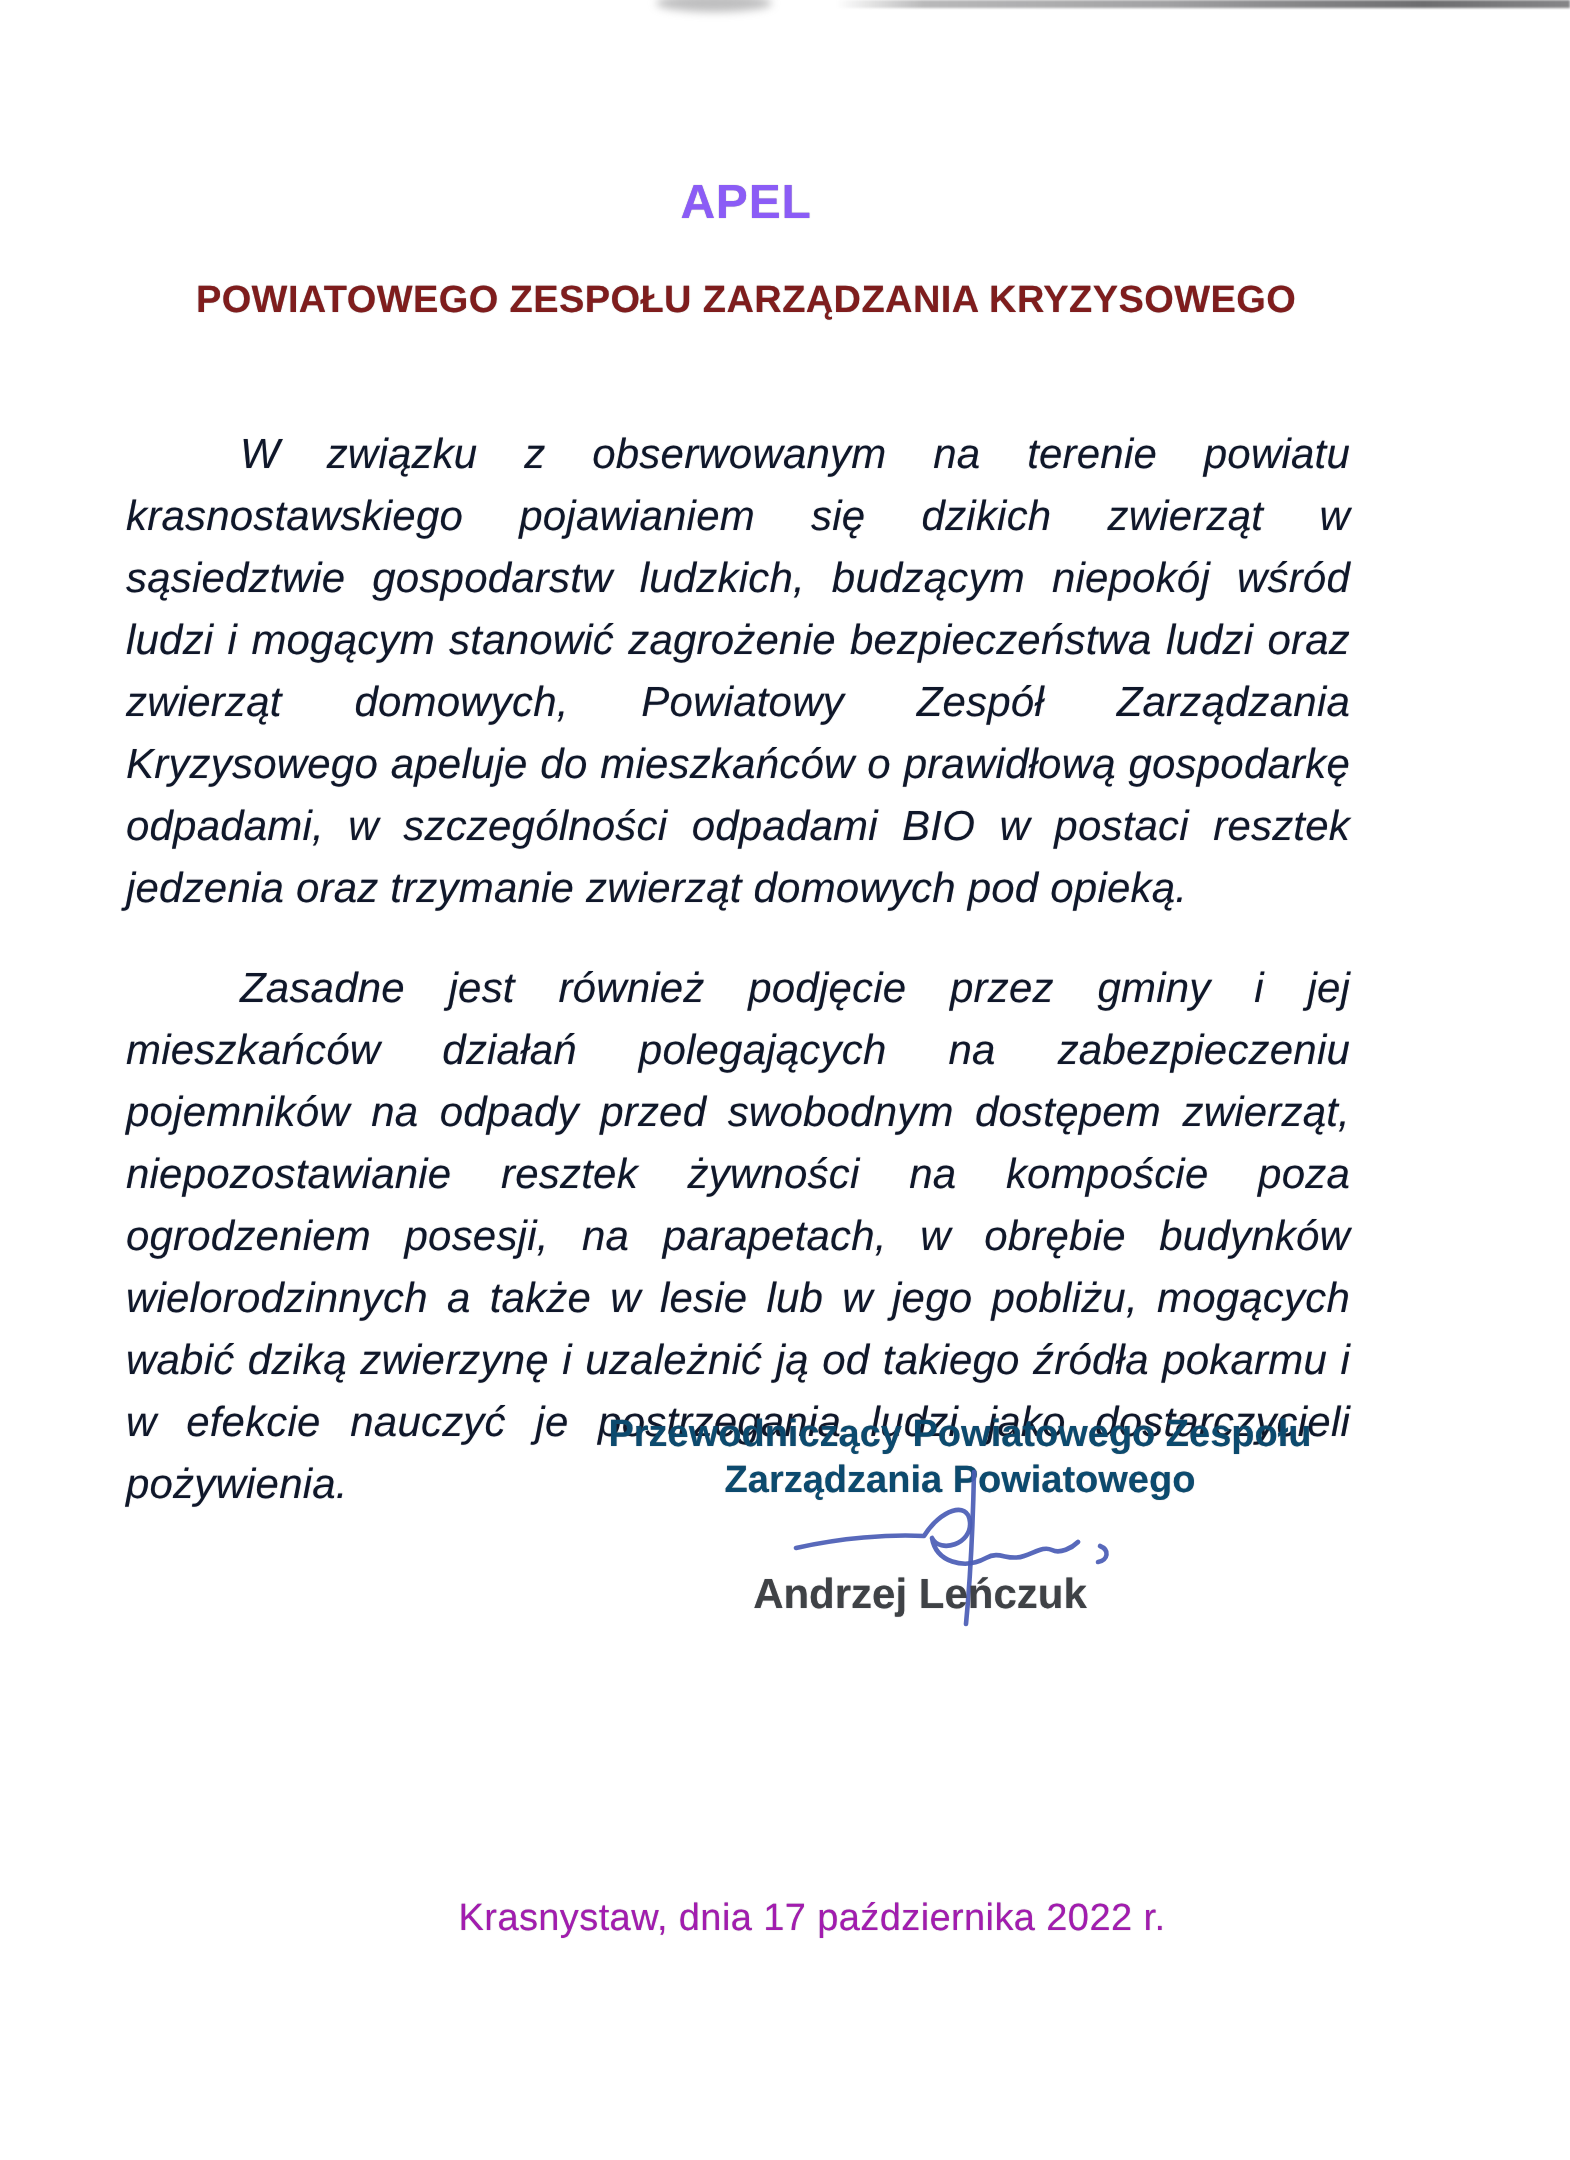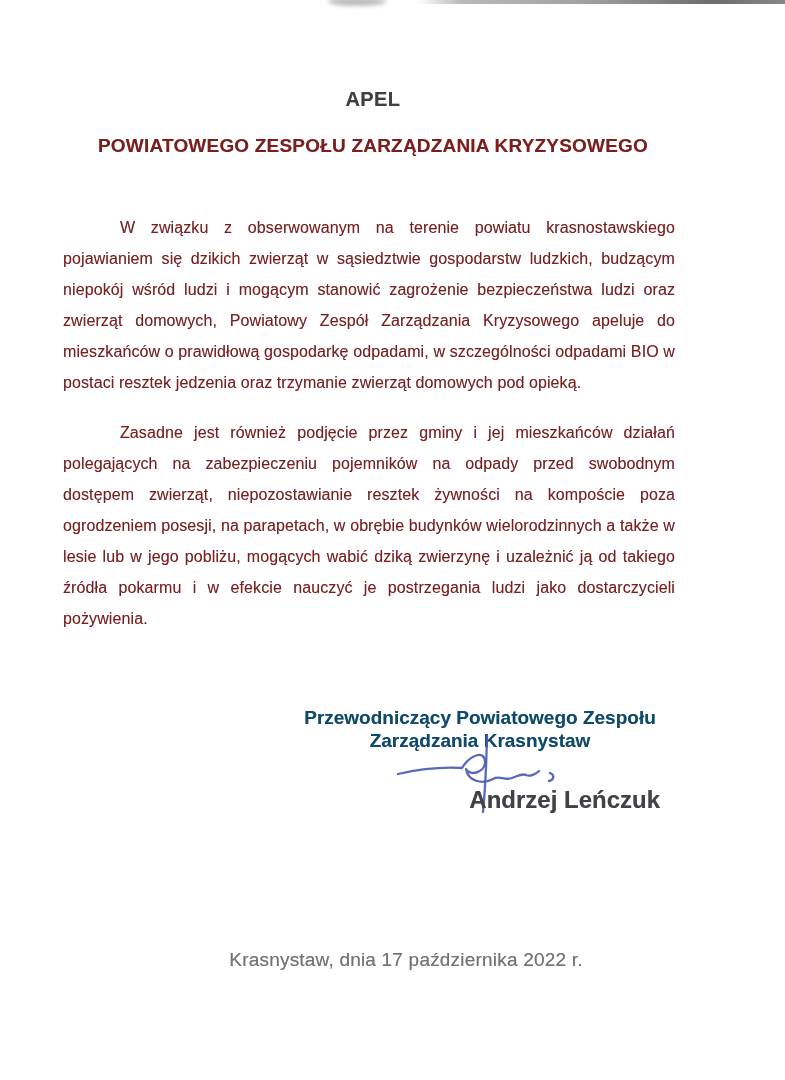--- a/index.html
+++ b/index.html
@@ -44,49 +44,50 @@
   }
   .titles {
     position: absolute;
     top: 88px;
     left: 58px;
     width: 630px;
     text-align: center;
   }
   .doc-title {
     margin: 0;
-    font-size: 20px;
+    font-size: 24px;
     font-weight: bold;
     letter-spacing: 0.4px;
-    color: #404040;
+    color: #8b5cf6;
     text-shadow: 0 0 0.5px rgba(70,70,75,0.55);
   }
   .doc-subtitle {
     margin: 24px 0 0 0;
     font-size: 19px;
     font-weight: bold;
     letter-spacing: 0.2px;
     color: #7f1d1d;
     text-shadow: 0 0 0.5px rgba(70,70,75,0.55);
   }
   .body-text {
     position: absolute;
     top: 212px;
     left: 63px;
     width: 612px;
   }
   .body-text p {
     margin: 0;
-    font-size: 16px;
+    font-size: 21px;
     line-height: 31px;
     text-align: justify;
     text-indent: 57px;
     letter-spacing: 0.1px;
-    color: #7f1d1d;
+    color: #0f172a;
     text-shadow: 0 0 0.5px rgba(70,70,75,0.5);
+    font-style: italic;
   }
   .body-text p + p {
     margin-top: 19px;
   }
   .sig-role {
     position: absolute;
     top: 707px;
     left: 280px;
     width: 400px;
     text-align: center;
@@ -108,35 +109,35 @@
     stroke-width: 2.3;
     stroke-linecap: round;
     stroke-linejoin: round;
     opacity: 0.92;
   }
   .sig-name {
     position: absolute;
     top: 786px;
     left: 260px;
     width: 400px;
-    text-align: right;
-    font-size: 24px;
+    text-align: center;
+    font-size: 21px;
     font-weight: bold;
     color: #3f4246;
     text-shadow: 0 0 0.5px rgba(70,70,75,0.55);
   }
   .date-line {
     position: absolute;
     top: 949px;
     left: 63px;
     width: 686px;
     text-align: center;
     font-size: 19px;
     letter-spacing: 0.2px;
-    color: #737373;
+    color: #a21caf;
     text-shadow: 0 0 0.5px rgba(70,70,75,0.5);
   }
 </style>
 </head>
 <body>
 
 <div class="page">
 
   <div class="artifact-smudge"></div>
   <div class="artifact-line"></div>
@@ -146,21 +147,21 @@
     <h2 class="doc-subtitle">POWIATOWEGO ZESPOŁU ZARZĄDZANIA KRYZYSOWEGO</h2>
   </header>
 
   <main class="body-text">
     <p>W związku z obserwowanym na terenie powiatu krasnostawskiego pojawianiem się dzikich zwierząt w sąsiedztwie gospodarstw ludzkich, budzącym niepokój wśród ludzi i mogącym stanowić zagrożenie bezpieczeństwa ludzi oraz zwierząt domowych, Powiatowy Zespół Zarządzania Kryzysowego apeluje do mieszkańców o prawidłową gospodarkę odpadami, w szczególności odpadami BIO w postaci resztek jedzenia oraz trzymanie zwierząt domowych pod opieką.</p>
     <p>Zasadne jest również podjęcie przez gminy i jej mieszkańców działań polegających na zabezpieczeniu pojemników na odpady przed swobodnym dostępem zwierząt, niepozostawianie resztek żywności na kompoście poza ogrodzeniem posesji, na parapetach, w obrębie budynków wielorodzinnych a także w lesie lub w jego pobliżu, mogących wabić dziką zwierzynę i uzależnić ją od takiego źródła pokarmu i w efekcie nauczyć je postrzegania ludzi jako dostarczycieli pożywienia.</p>
   </main>
 
   <div class="sig-role">
     <div>Przewodniczący Powiatowego Zespołu</div>
-    <div>Zarządzania Krasnystaw</div>
+    <div>Zarządzania Powiatowego</div>
   </div>
 
   <svg class="sig-ink" viewBox="0 0 180 85" xmlns="http://www.w3.org/2000/svg">
 
     <path d="M 97,4 C 96.5,28 95.5,54 93,80" stroke="#4a5cb5"></path>
 
     <path d="M 8,42 C 30,37 55,35 72,36 C 80,23 94,18 95,29 C 96,40 80,45 76,37 C 78,49 92,53 103,47 C 110,43 114,49 122,46 C 128,44 132,41 136,43 C 140,45 146,42 149,39" stroke="#4a5cb5"></path>
 
     <path d="M 160,41 C 165,43 164,48 159,49" stroke="#4a5cb5"></path>
   </svg>

